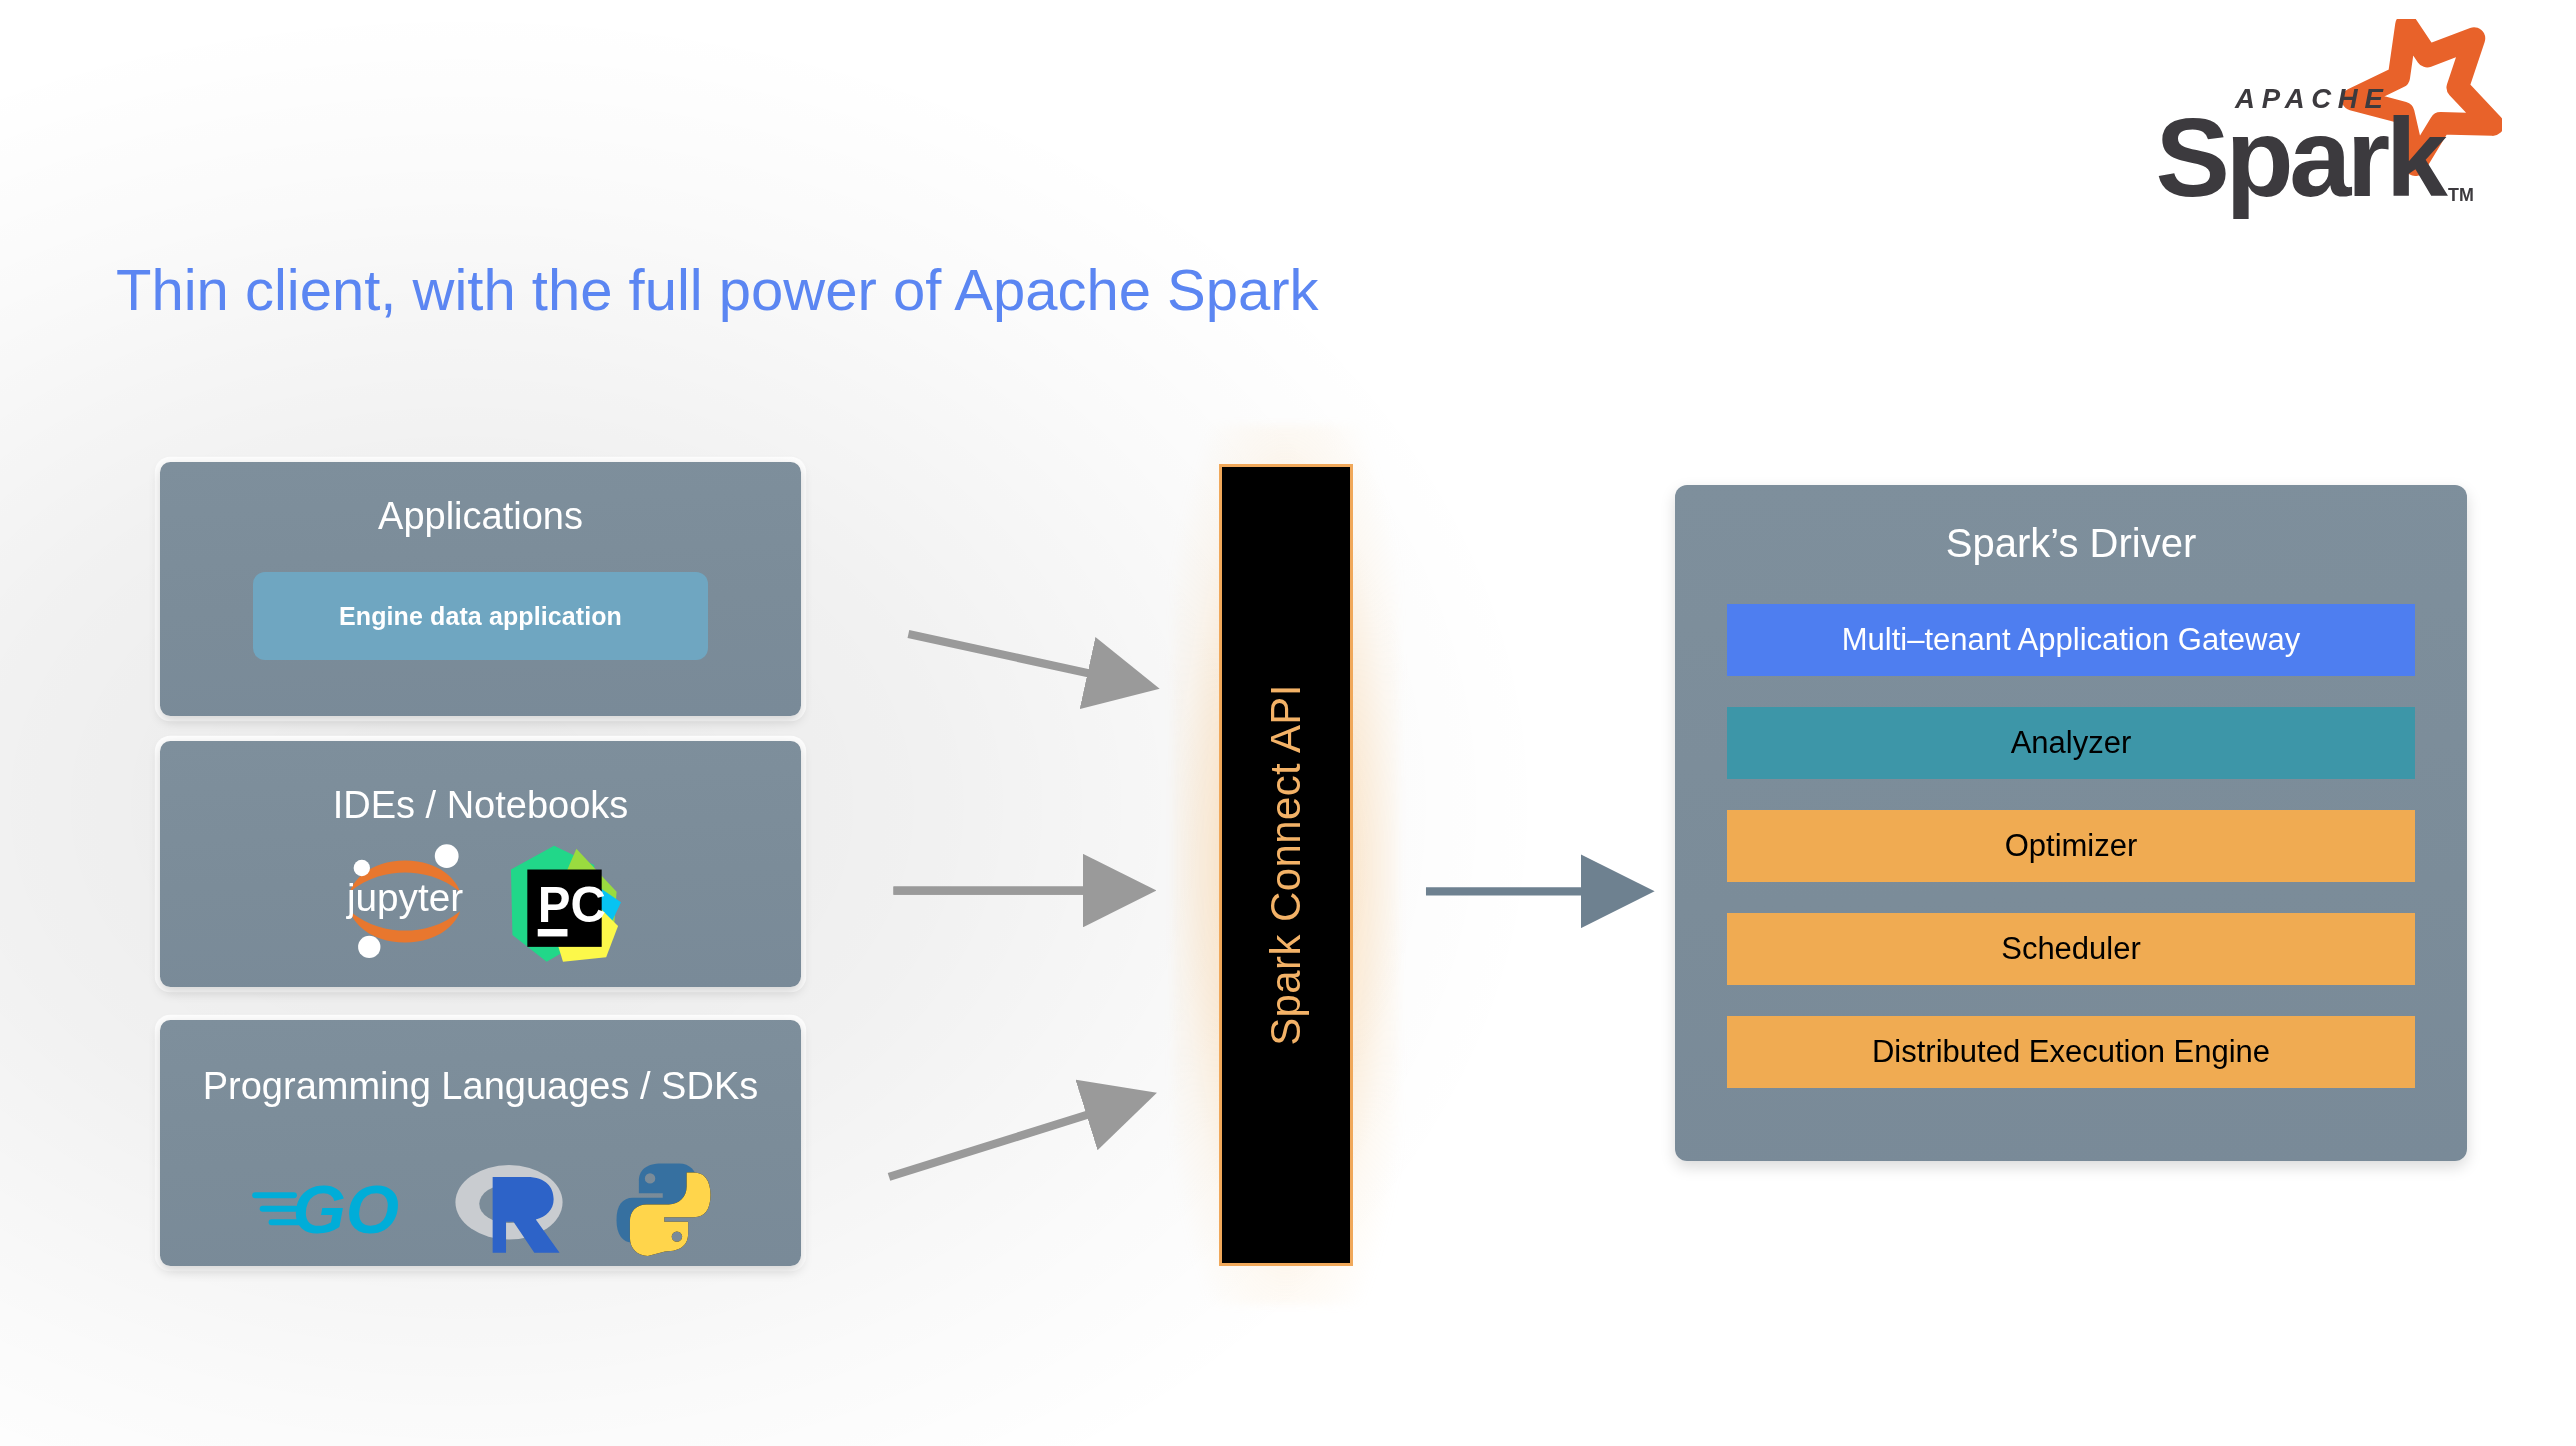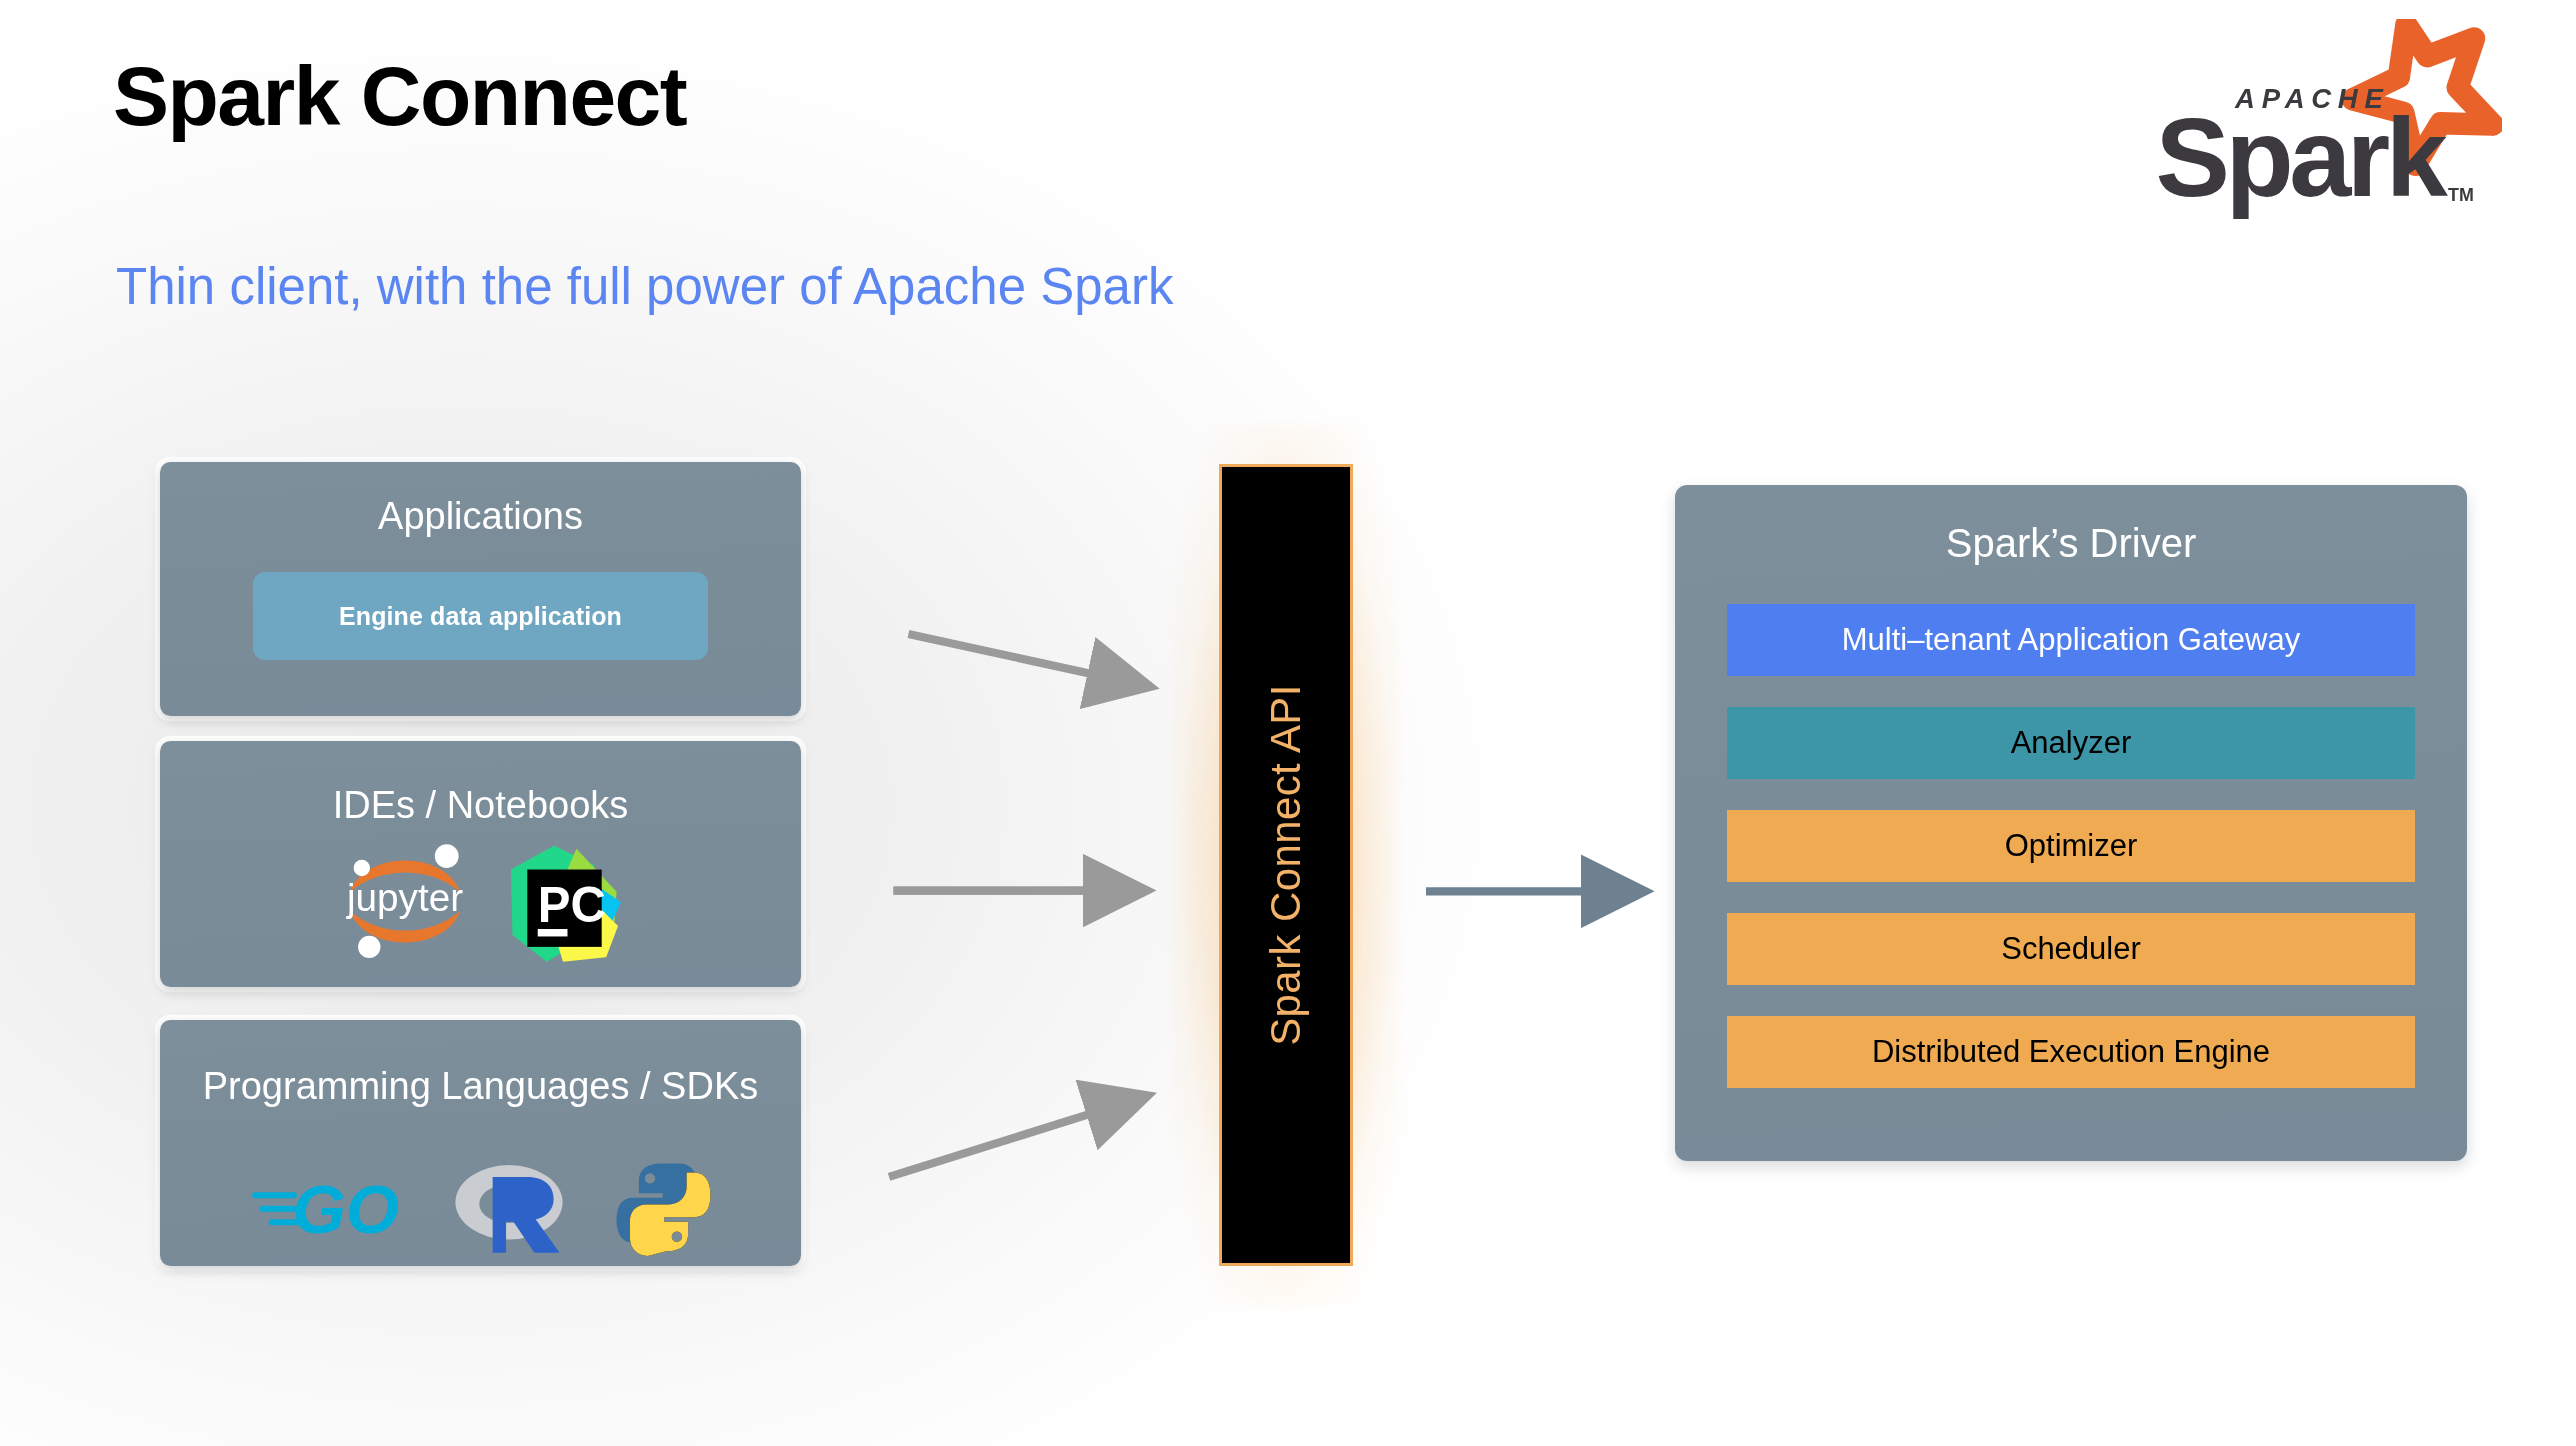--- a/index.html
+++ b/index.html
@@ -31,21 +31,21 @@
     font-weight: 700;
     letter-spacing: -1.5px;
     color: #000000;
     line-height: 1;
     white-space: nowrap;
   }
   .subtitle {
     position: absolute;
     left: 116px;
     top: 261px;
-    font-size: 51px;
+    font-size: 58px;
     font-weight: 400;
     color: #5b86f2;
     line-height: 1;
     white-space: nowrap;
   }
 
   
   .spark-logo {
     position: absolute;
     left: 2129px;
@@ -191,21 +191,20 @@
     position: absolute;
     inset: 0;
     pointer-events: none;
   }
 </style>
 </head>
 <body>
 
 <div class="slide">
 
-  <div class="title">Spark Connect</div>
   <div class="subtitle">Thin client, with the full power of Apache Spark</div>
 
   <div class="spark-logo">
     <svg viewBox="0 0 500 270" width="373" height="201" xmlns="http://www.w3.org/2000/svg">
 
       <path d="M372 8 L362 78 L300 108 L368 126 L384 196 L418 140 L488 142 L441 92 L463 26 L400 50 Z" fill="none" stroke="#e8622a" stroke-width="30" stroke-linejoin="round" stroke-linecap="round"></path>
 
       <text x="142" y="120" font-family="'Liberation Sans',sans-serif" font-size="37" font-weight="700" font-style="italic" letter-spacing="9" fill="#3c3a3e">APACHE</text>
 
       <text x="35" y="238" font-family="'Liberation Sans',sans-serif" font-size="150" font-weight="700" fill="#3c3a3e" letter-spacing="-6">Spark</text>

